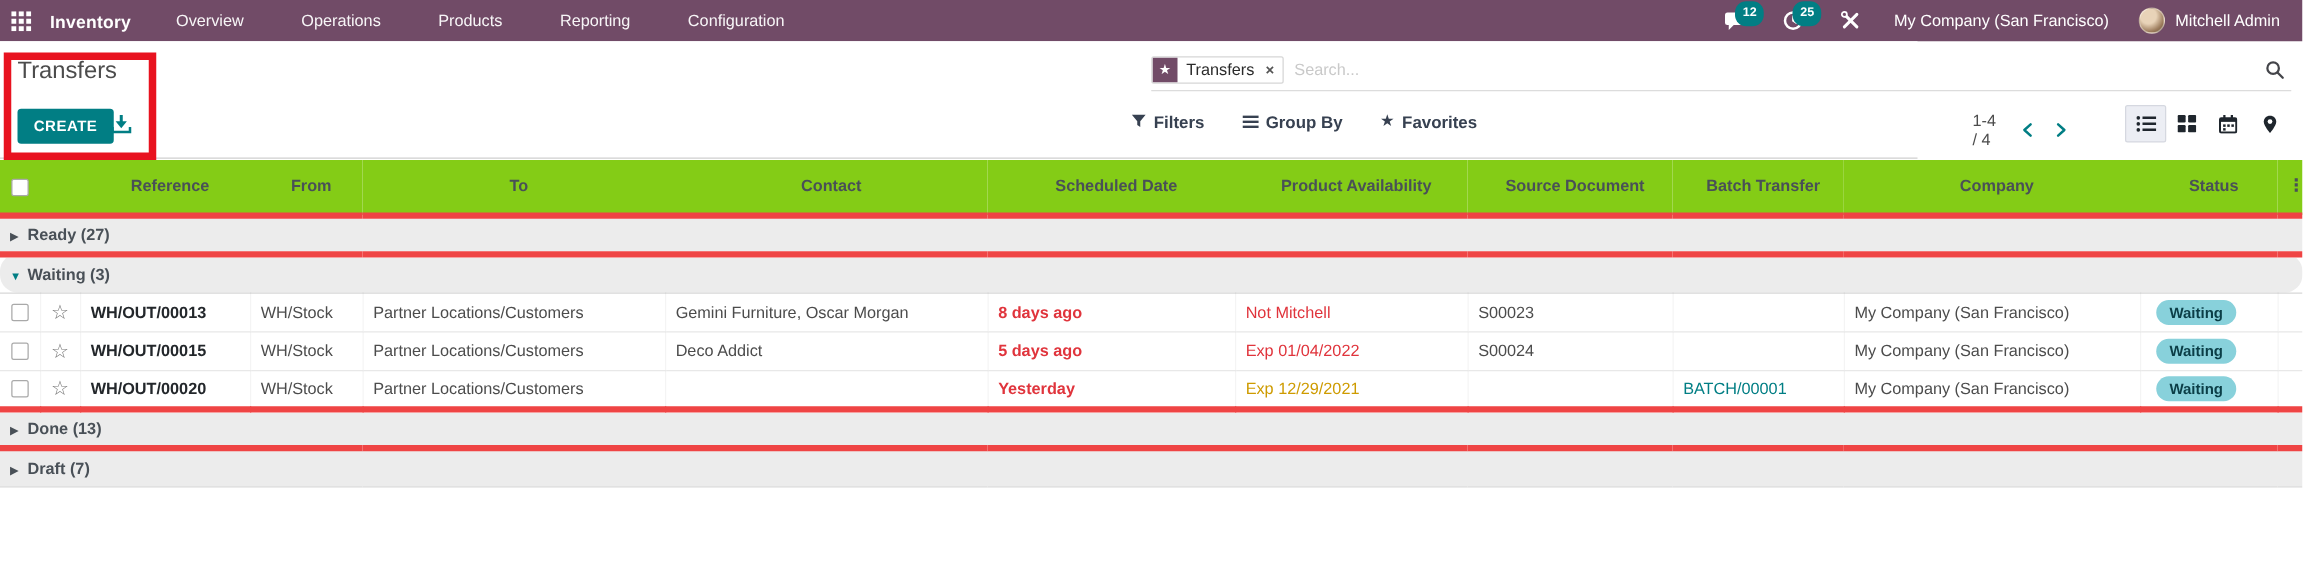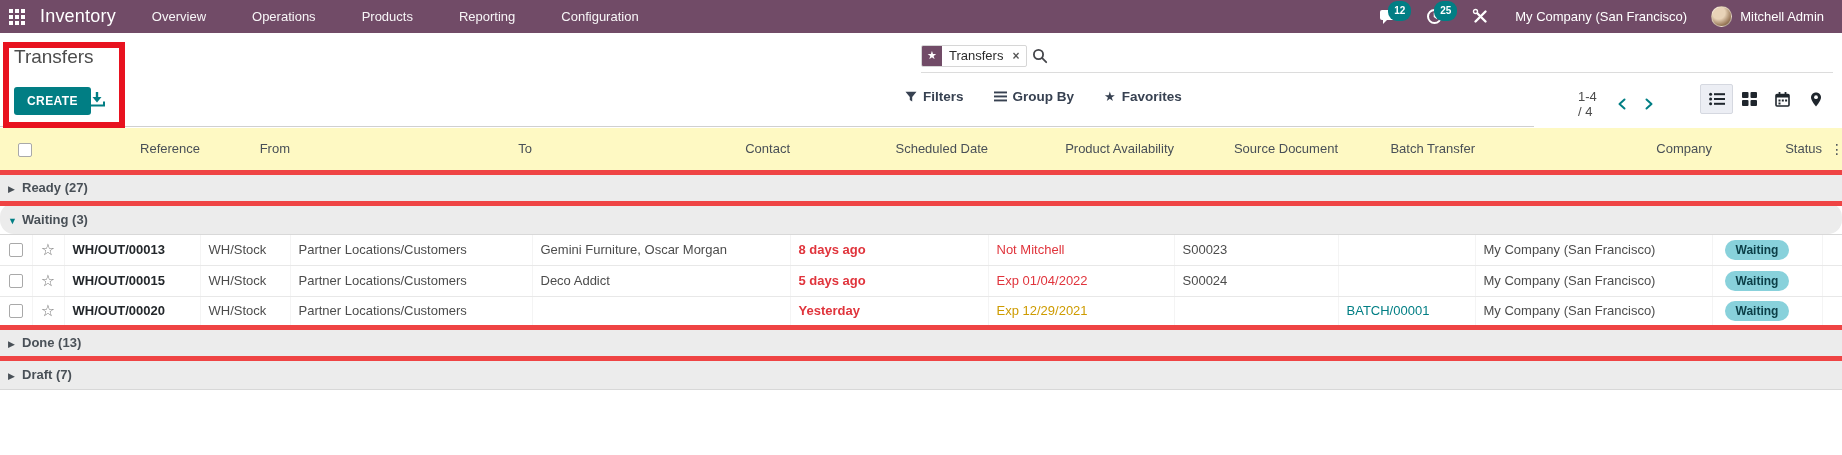--- a/index.html
+++ b/index.html
@@ -4,21 +4,21 @@
 <style>
   * { margin:0; padding:0; box-sizing:border-box; }
   html,body { width:1842px; height:455px; overflow:hidden; background:#fff;
     font-family:"Liberation Sans","DejaVu Sans",sans-serif; }
   .page { position:relative; width:1842px; height:455px; background:#fff; }
 
   
   .topbar { position:absolute; left:0; top:0; width:1842px; height:33px;
     background:#714B67; display:flex; align-items:center; color:#fff; }
   .apps-btn { width:34px; height:33px; display:flex; align-items:center; justify-content:center; cursor:pointer; }
-  .brand { font-size:18px; font-weight:400; margin:0 36px 0 6px; letter-spacing:.2px; }
+  .brand { font-size:14px; font-weight:700; margin:0 36px 0 6px; letter-spacing:.2px; }
   .topmenu { display:flex; align-items:center; gap:46px; font-size:13px; }
   .topmenu .mi { cursor:pointer; opacity:.95; }
   .topbar-right { margin-left:auto; display:flex; align-items:center; gap:24px; padding-right:18px; }
   .sysicon { position:relative; width:22px; height:20px; display:flex; align-items:center; justify-content:center; cursor:pointer; }
   .badge-pill { position:absolute; top:-6px; left:11px; background:#017E84; color:#fff;
     font-size:10px; font-weight:700; line-height:1; padding:5px 6px; border-radius:9px; }
   .company-name { font-size:13px; }
   .userblock { display:flex; align-items:center; gap:8px; }
   .avatar { width:21px; height:21px; border-radius:50%;
     background:radial-gradient(circle at 35% 30%, #e8d3b8 0 35%, #9a7a5a 70%, #5d4a38 100%);
@@ -65,22 +65,22 @@
 
   
   .view-switcher { position:absolute; left:1700px; top:51px; display:flex; align-items:center; }
   .vs-btn { width:33px; height:30px; display:flex; align-items:center; justify-content:center;
     cursor:pointer; border:1px solid transparent; border-radius:2px; }
   .vs-btn.active { background:#eceef4; border-color:#d5d8e0; }
 
   
   .list-table { position:absolute; left:0; top:128px; width:1842px; border-collapse:collapse;
     table-layout:fixed; font-size:13px; color:#4c4c4c; }
-  .list-table th { height:44px; text-align:right; font-weight:400; color:#495057;
-    padding:0 0 0 8px; border-bottom:1px solid #cfcfcf; background:#fef9c3; vertical-align:middle; cursor:pointer; }
+  .list-table th { height:44px; text-align:center; font-weight:700; color:#495057;
+    padding:0 0 0 8px; border-bottom:1px solid #cfcfcf; background:#84cc16; vertical-align:middle; cursor:pointer; }
   .list-table td { height:31px; padding:0 0 0 8px; vertical-align:middle; white-space:nowrap;
     overflow:hidden; text-overflow:ellipsis; }
   .row-data td { background:#fff; border-bottom:1px solid #e8e8e8; border-right:1px solid rgba(0,0,0,.045); }
   .row-data td:last-child { border-right:none; }
   .row-group td { background:#ececec; border-top:5px solid #ef4444; border-bottom:1px solid #d8d8d8;
     font-weight:700; color:#495057; cursor:pointer; }
   .caret { display:inline-block; font-size:9px; width:14px; color:#495057; }
   .grp-expanded, .grp-expanded .caret { color:#017E84;border-radius:14px; }
   .cellcb, .cellstar { text-align:center; padding:0 !important; }
   .cb { display:inline-block; width:14px; height:14px; border:1px solid #a9a9a9; border-radius:2px;
@@ -165,20 +165,21 @@
         <path d="M2 10.5 v4 h14 v-4" fill="none" stroke="#017E84" stroke-width="2"></path>
       </svg>
     </span>
 
     <div class="searchbar">
       <div class="facet">
         <span class="facet-icon">★</span>
         <span class="facet-label">Transfers</span>
         <span class="facet-close">×</span>
       </div>
+      <input class="search-input" type="text" placeholder="Search..." style="">
       <span class="mag-btn">
         <svg width="16" height="16" viewBox="0 0 16 16">
           <circle cx="6.5" cy="6.5" r="4.6" fill="none" stroke="#44454a" stroke-width="1.8"></circle>
           <line x1="10.2" y1="10.2" x2="14.2" y2="14.2" stroke="#44454a" stroke-width="1.8" stroke-linecap="round"></line>
         </svg>
       </span>
     </div>
 
     <div class="filter-row">
       <span class="frow-item">

